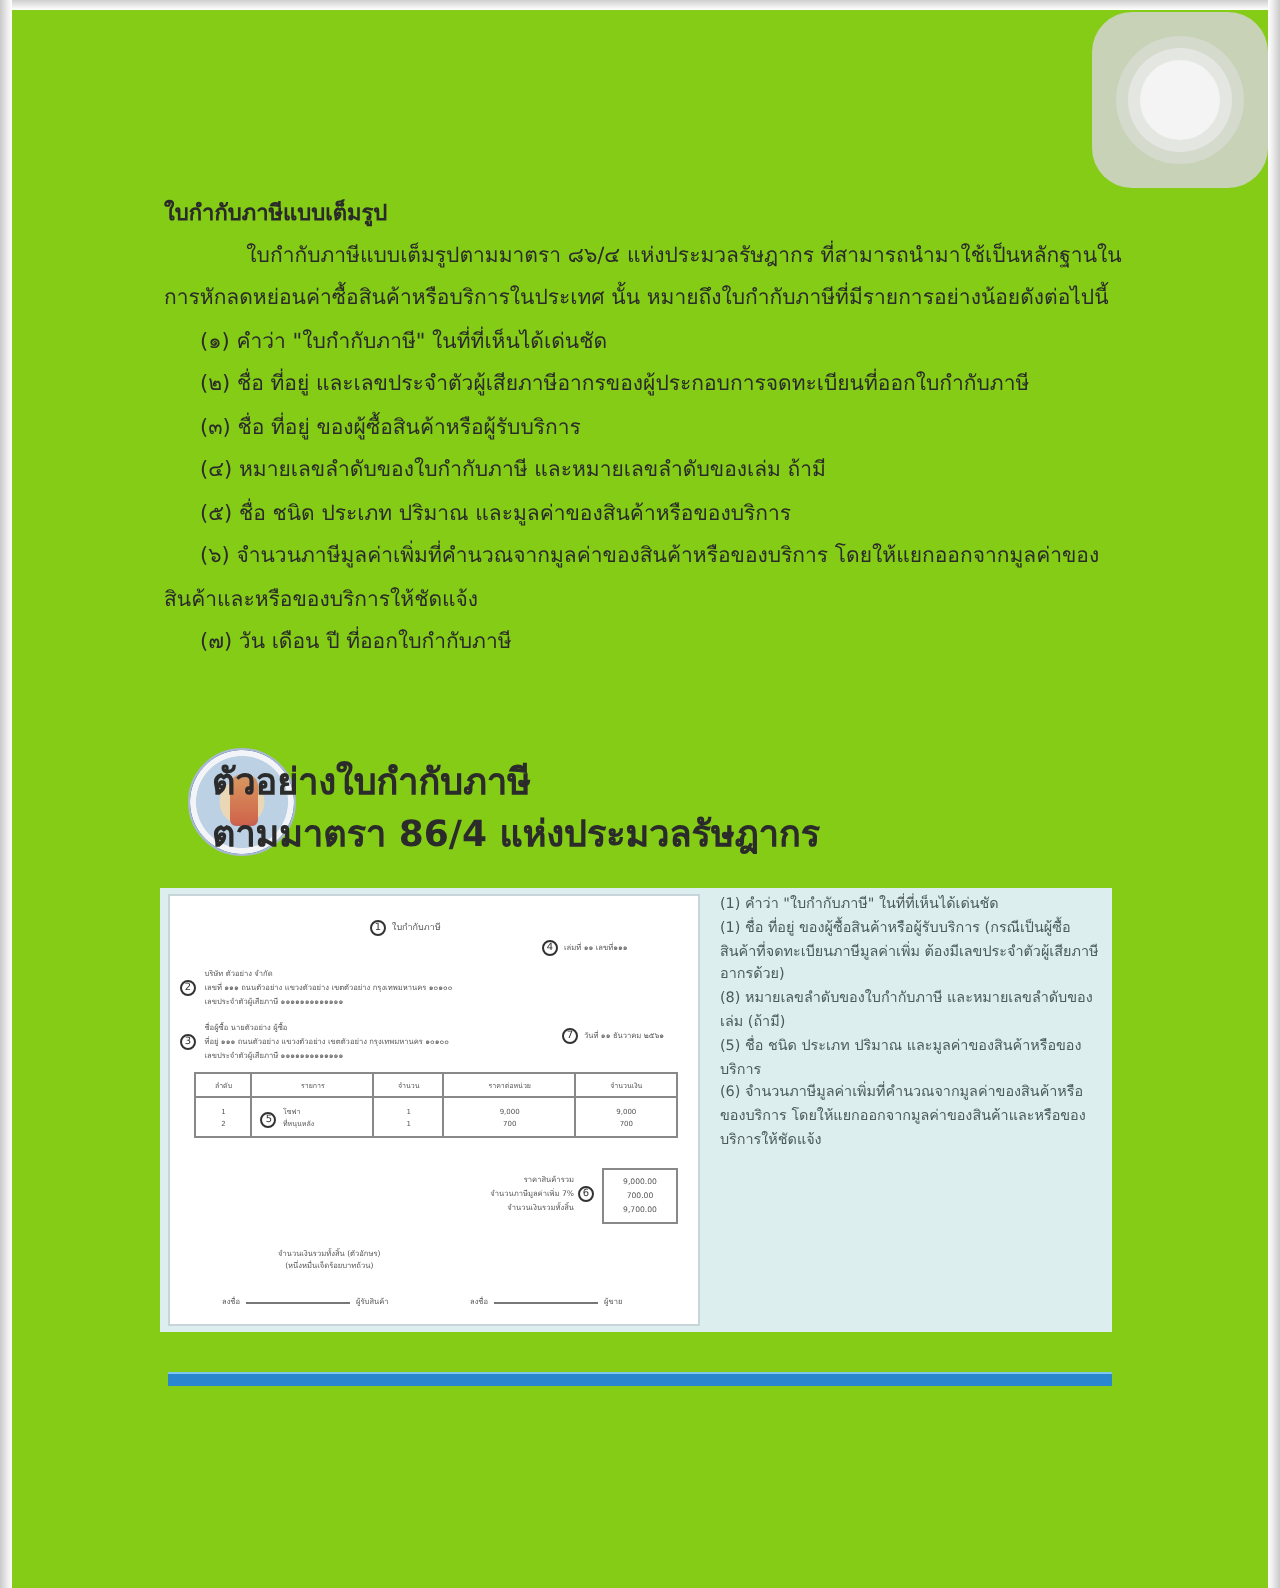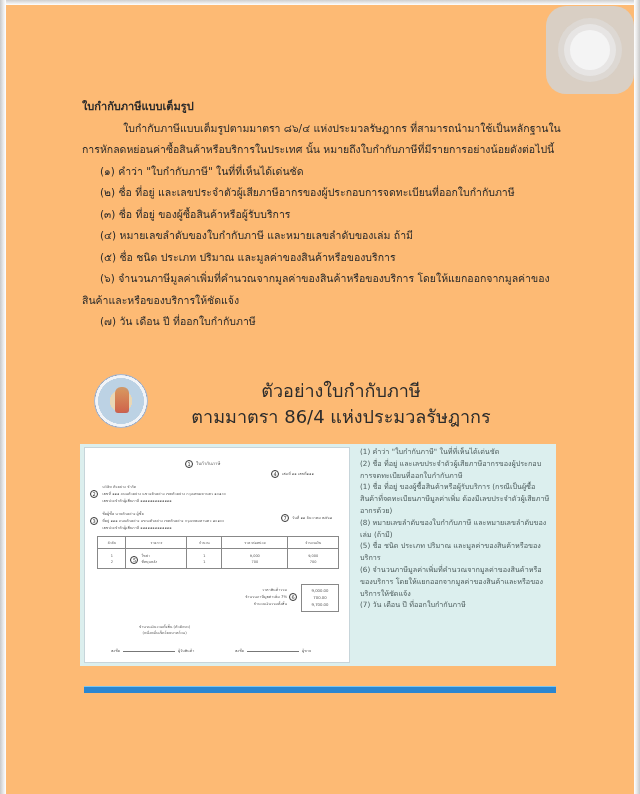--- a/index.html
+++ b/index.html
@@ -1,19 +1,19 @@
 <!DOCTYPE html>
 <html><head>
 <meta charset="utf-8">
 <style>
   * { box-sizing: border-box; margin: 0; padding: 0; }
   html, body { width: 640px; height: 794px; overflow: hidden; background: #fff; }
   body { font-family: "DejaVu Sans", sans-serif; color: #2a2a2a; position: relative; }
 
-  .frame { position: absolute; inset: 0; background: #fdba74; }
+  .frame { position: absolute; inset: 0; background: #84cc16; }
   .edge-left { position: absolute; left: 0; top: 0; width: 6px; height: 794px;
     background: linear-gradient(to right, #c9c9c9, #ececec 60%, #fff); }
   .edge-right { position: absolute; right: 0; top: 0; width: 6px; height: 794px;
     background: linear-gradient(to left, #c9c9c9, #ececec 60%, #fff); }
   .edge-top { position: absolute; left: 0; top: 0; width: 640px; height: 5px;
     background: linear-gradient(to bottom, #cfcfcf, #fff); }
 
   .assistive { position: absolute; left: 546px; top: 6px; width: 88px; height: 88px;
     border-radius: 20px; background: rgba(210,210,210,0.85); }
   .assistive .inner { position: absolute; left: 24px; top: 24px; width: 40px; height: 40px;
@@ -24,21 +24,21 @@
   .para { text-indent: 40px; text-align: center; }
   .item { padding-left: 18px; }
   .item.wrap-cont { padding-left: 0; }
 
   .example-header { position: absolute; left: 86px; top: 372px; width: 470px; height: 60px; }
   .logo { position: absolute; left: 8px; top: 2px; width: 54px; height: 54px; border-radius: 50%;
     background: radial-gradient(circle, #e9d7b5 0 30%, #bcd2e4 31% 62%, #f2f4f7 63% 70%, #5b7fb3 71% 76%, #fff 77%);
     border: 1px solid #a9b9d2; }
   .logo .figure { position: absolute; left: 20px; top: 12px; width: 14px; height: 26px;
     background: linear-gradient(#d58b4a, #c8442f); border-radius: 6px 6px 3px 3px; opacity: 0.8; }
-  .ex-title { position: absolute; left: 0; width: 470px; text-align: center; font-weight: normal; font-size: 18px; color: #2b2b2b; }
+  .ex-title { position: absolute; left: 0; width: 470px; text-align: left; font-weight: bold; font-size: 18px; color: #2b2b2b; }
   .ex-title.l1 { top: 4px; left: 20px; }
   .ex-title.l2 { top: 30px; left: 20px; }
 
   .panel { position: absolute; left: 80px; top: 444px; width: 476px; height: 222px; background: #dcefee; }
   .invoice { position: absolute; left: 4px; top: 3px; width: 266px; height: 216px; background: #fff;
     border: 1px solid #c7d5da; font-size: 3.8px; color: #555; }
   .inv-title { position: absolute; left: 100px; top: 12px; font-size: 4.5px; }
   .circ { display: inline-block; width: 8px; height: 8px; border: 0.8px solid #333; border-radius: 50%;
     font-size: 5px; line-height: 7px; text-align: center; color: #333; margin-right: 3px; vertical-align: middle; }
   .inv-no { position: absolute; left: 186px; top: 22px; }
@@ -184,23 +184,21 @@
       <div class="sig" style="left:26px;">
         <span>ลงชื่อ</span><span class="ln"></span><span>ผู้รับสินค้า</span>
       </div>
       <div class="sig" style="left:150px;">
         <span>ลงชื่อ</span><span class="ln"></span><span>ผู้ขาย</span>
       </div>
     </div>
 
     <div class="panel-list">
       <div>(1) คำว่า "ใบกำกับภาษี" ในที่ที่เห็นได้เด่นชัด</div>
-      <div>(2) ชื่อ ที่อยู่ และเลขประจำตัวผู้เสียภาษีอากรของผู้ประกอบการจดทะเบียนที่ออกใบกำกับภาษี</div>
       <div>(1) ชื่อ ที่อยู่ ของผู้ซื้อสินค้าหรือผู้รับบริการ (กรณีเป็นผู้ซื้อสินค้าที่จดทะเบียนภาษีมูลค่าเพิ่ม ต้องมีเลขประจำตัวผู้เสียภาษีอากรด้วย)</div>
       <div>(8) หมายเลขลำดับของใบกำกับภาษี และหมายเลขลำดับของเล่ม (ถ้ามี)</div>
       <div>(5) ชื่อ ชนิด ประเภท ปริมาณ และมูลค่าของสินค้าหรือของบริการ</div>
       <div>(6) จำนวนภาษีมูลค่าเพิ่มที่คำนวณจากมูลค่าของสินค้าหรือของบริการ โดยให้แยกออกจากมูลค่าของสินค้าและหรือของบริการให้ชัดแจ้ง</div>
-      <div>(7) วัน เดือน ปี ที่ออกใบกำกับภาษี</div>
     </div>
   </div>
 
   <div class="blue-rule"></div>
 </div>
 
 </body></html>

